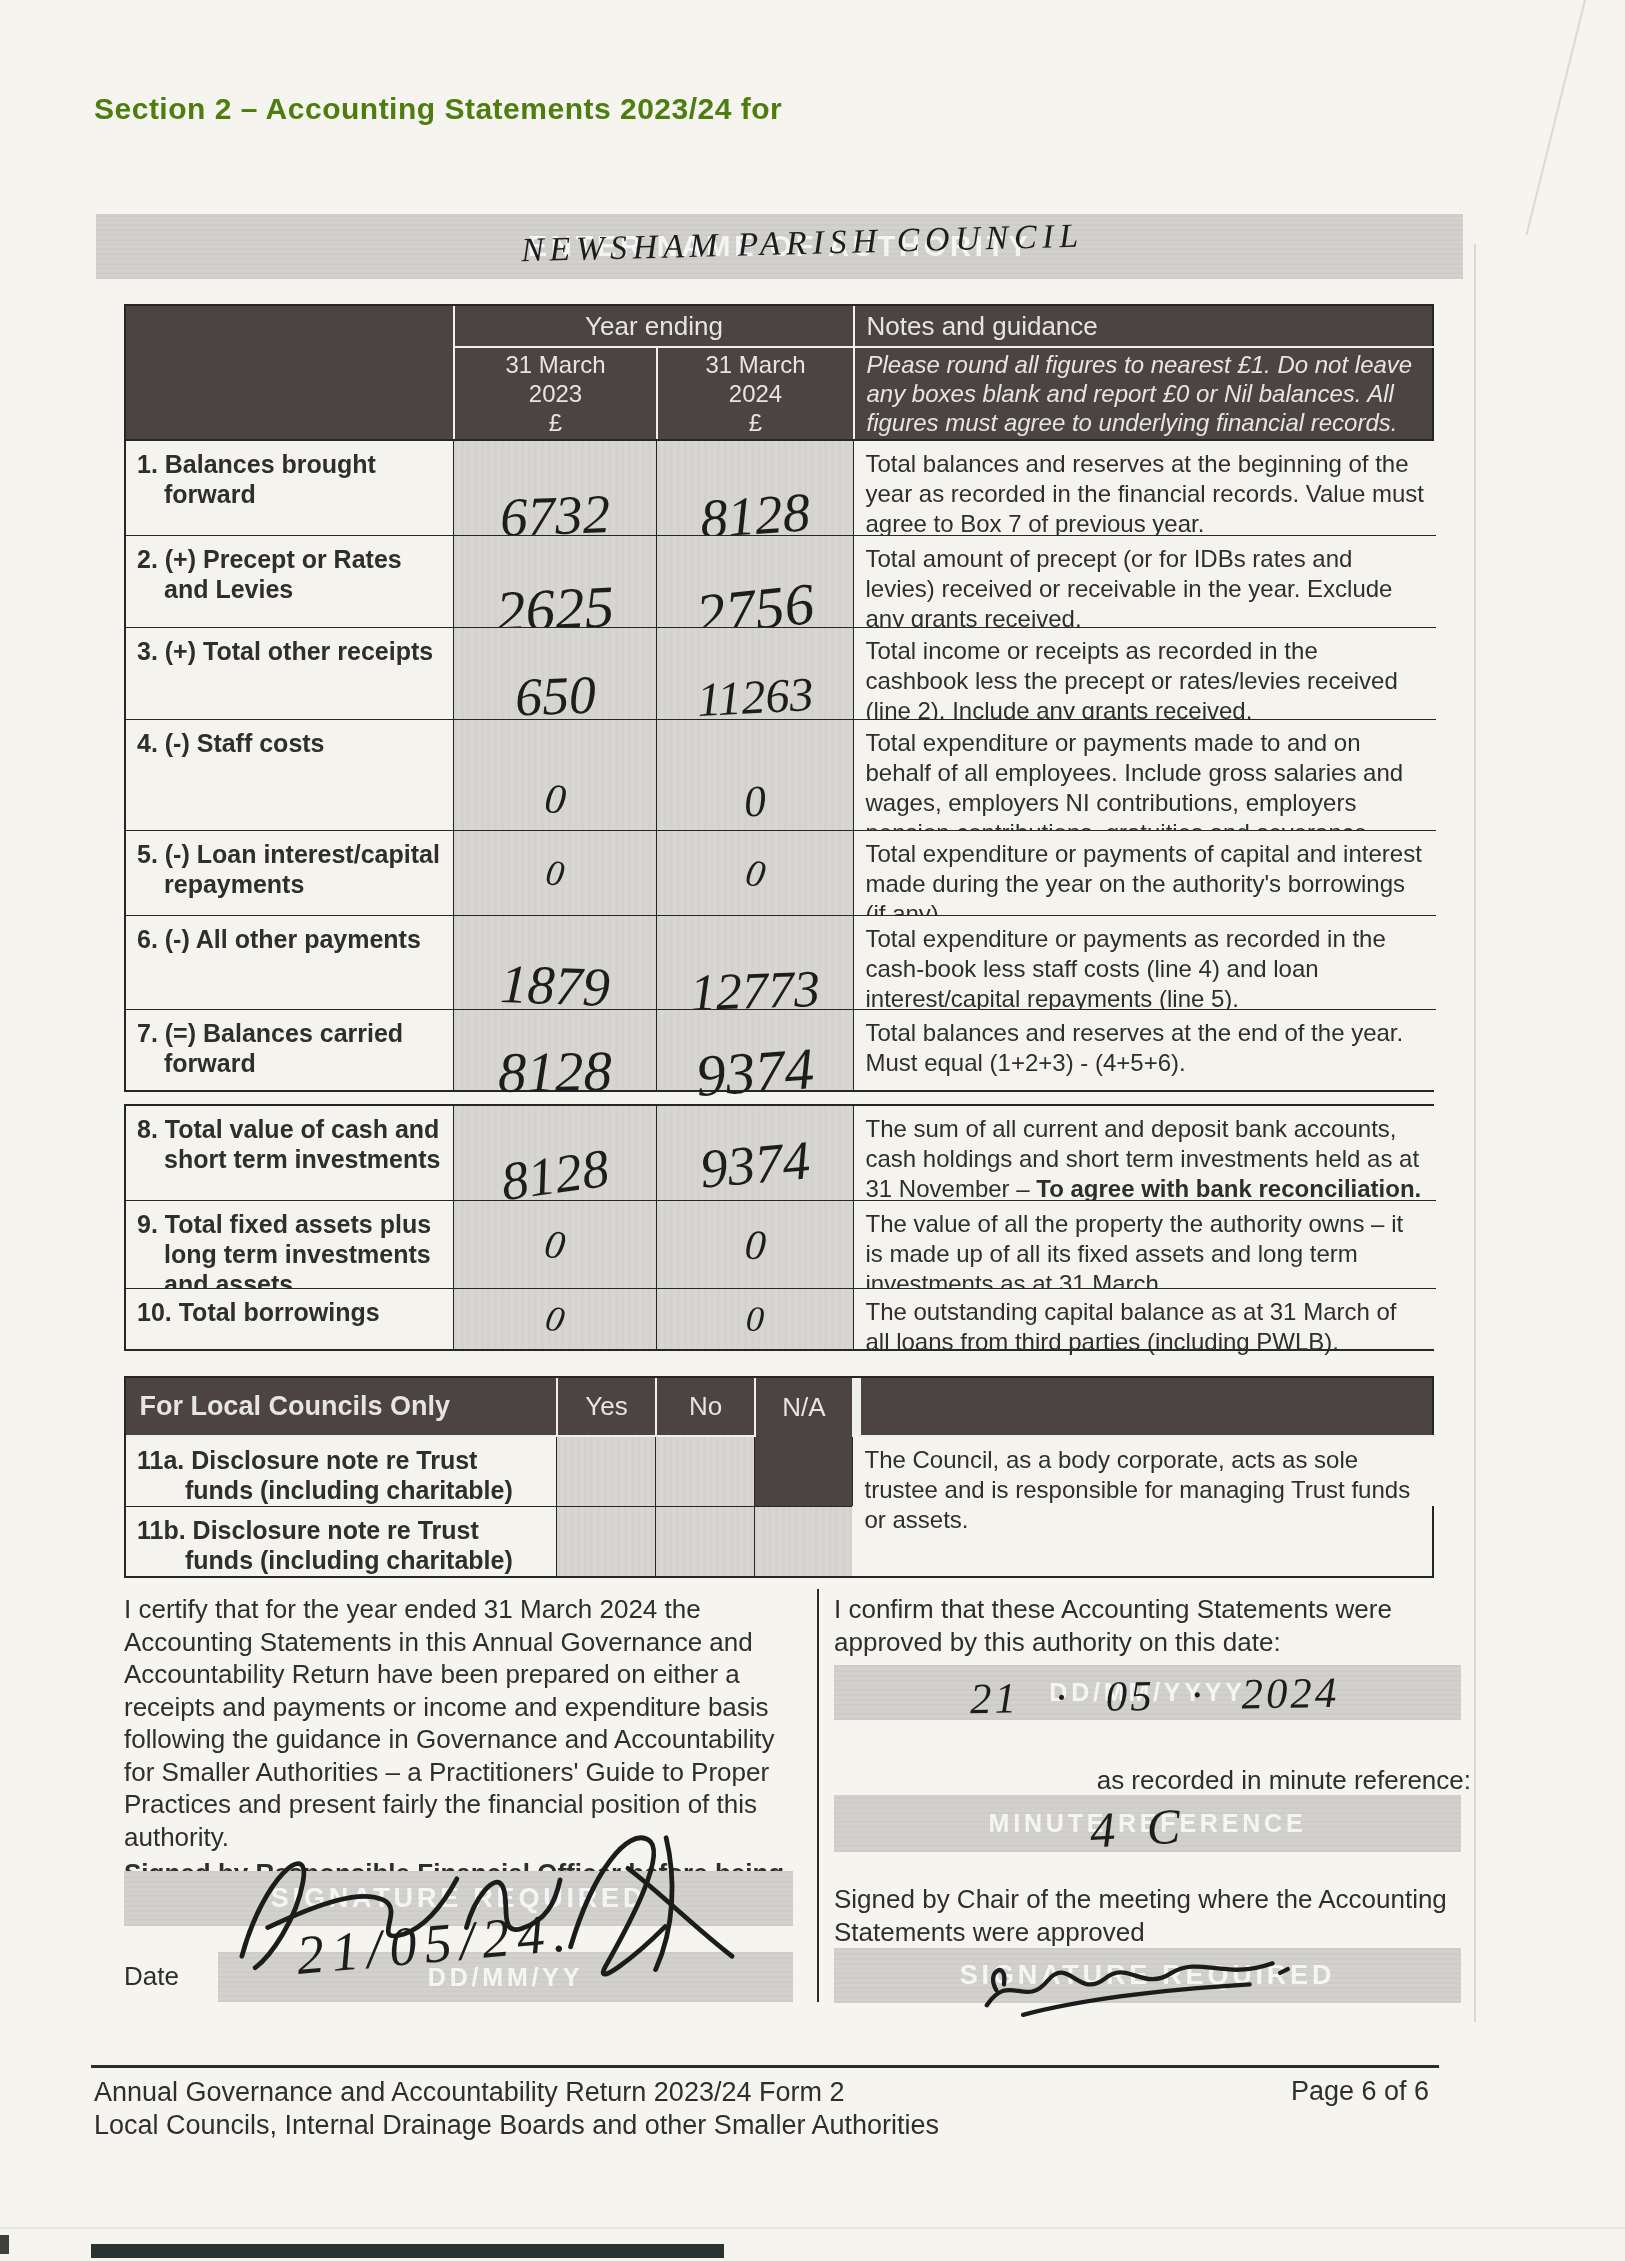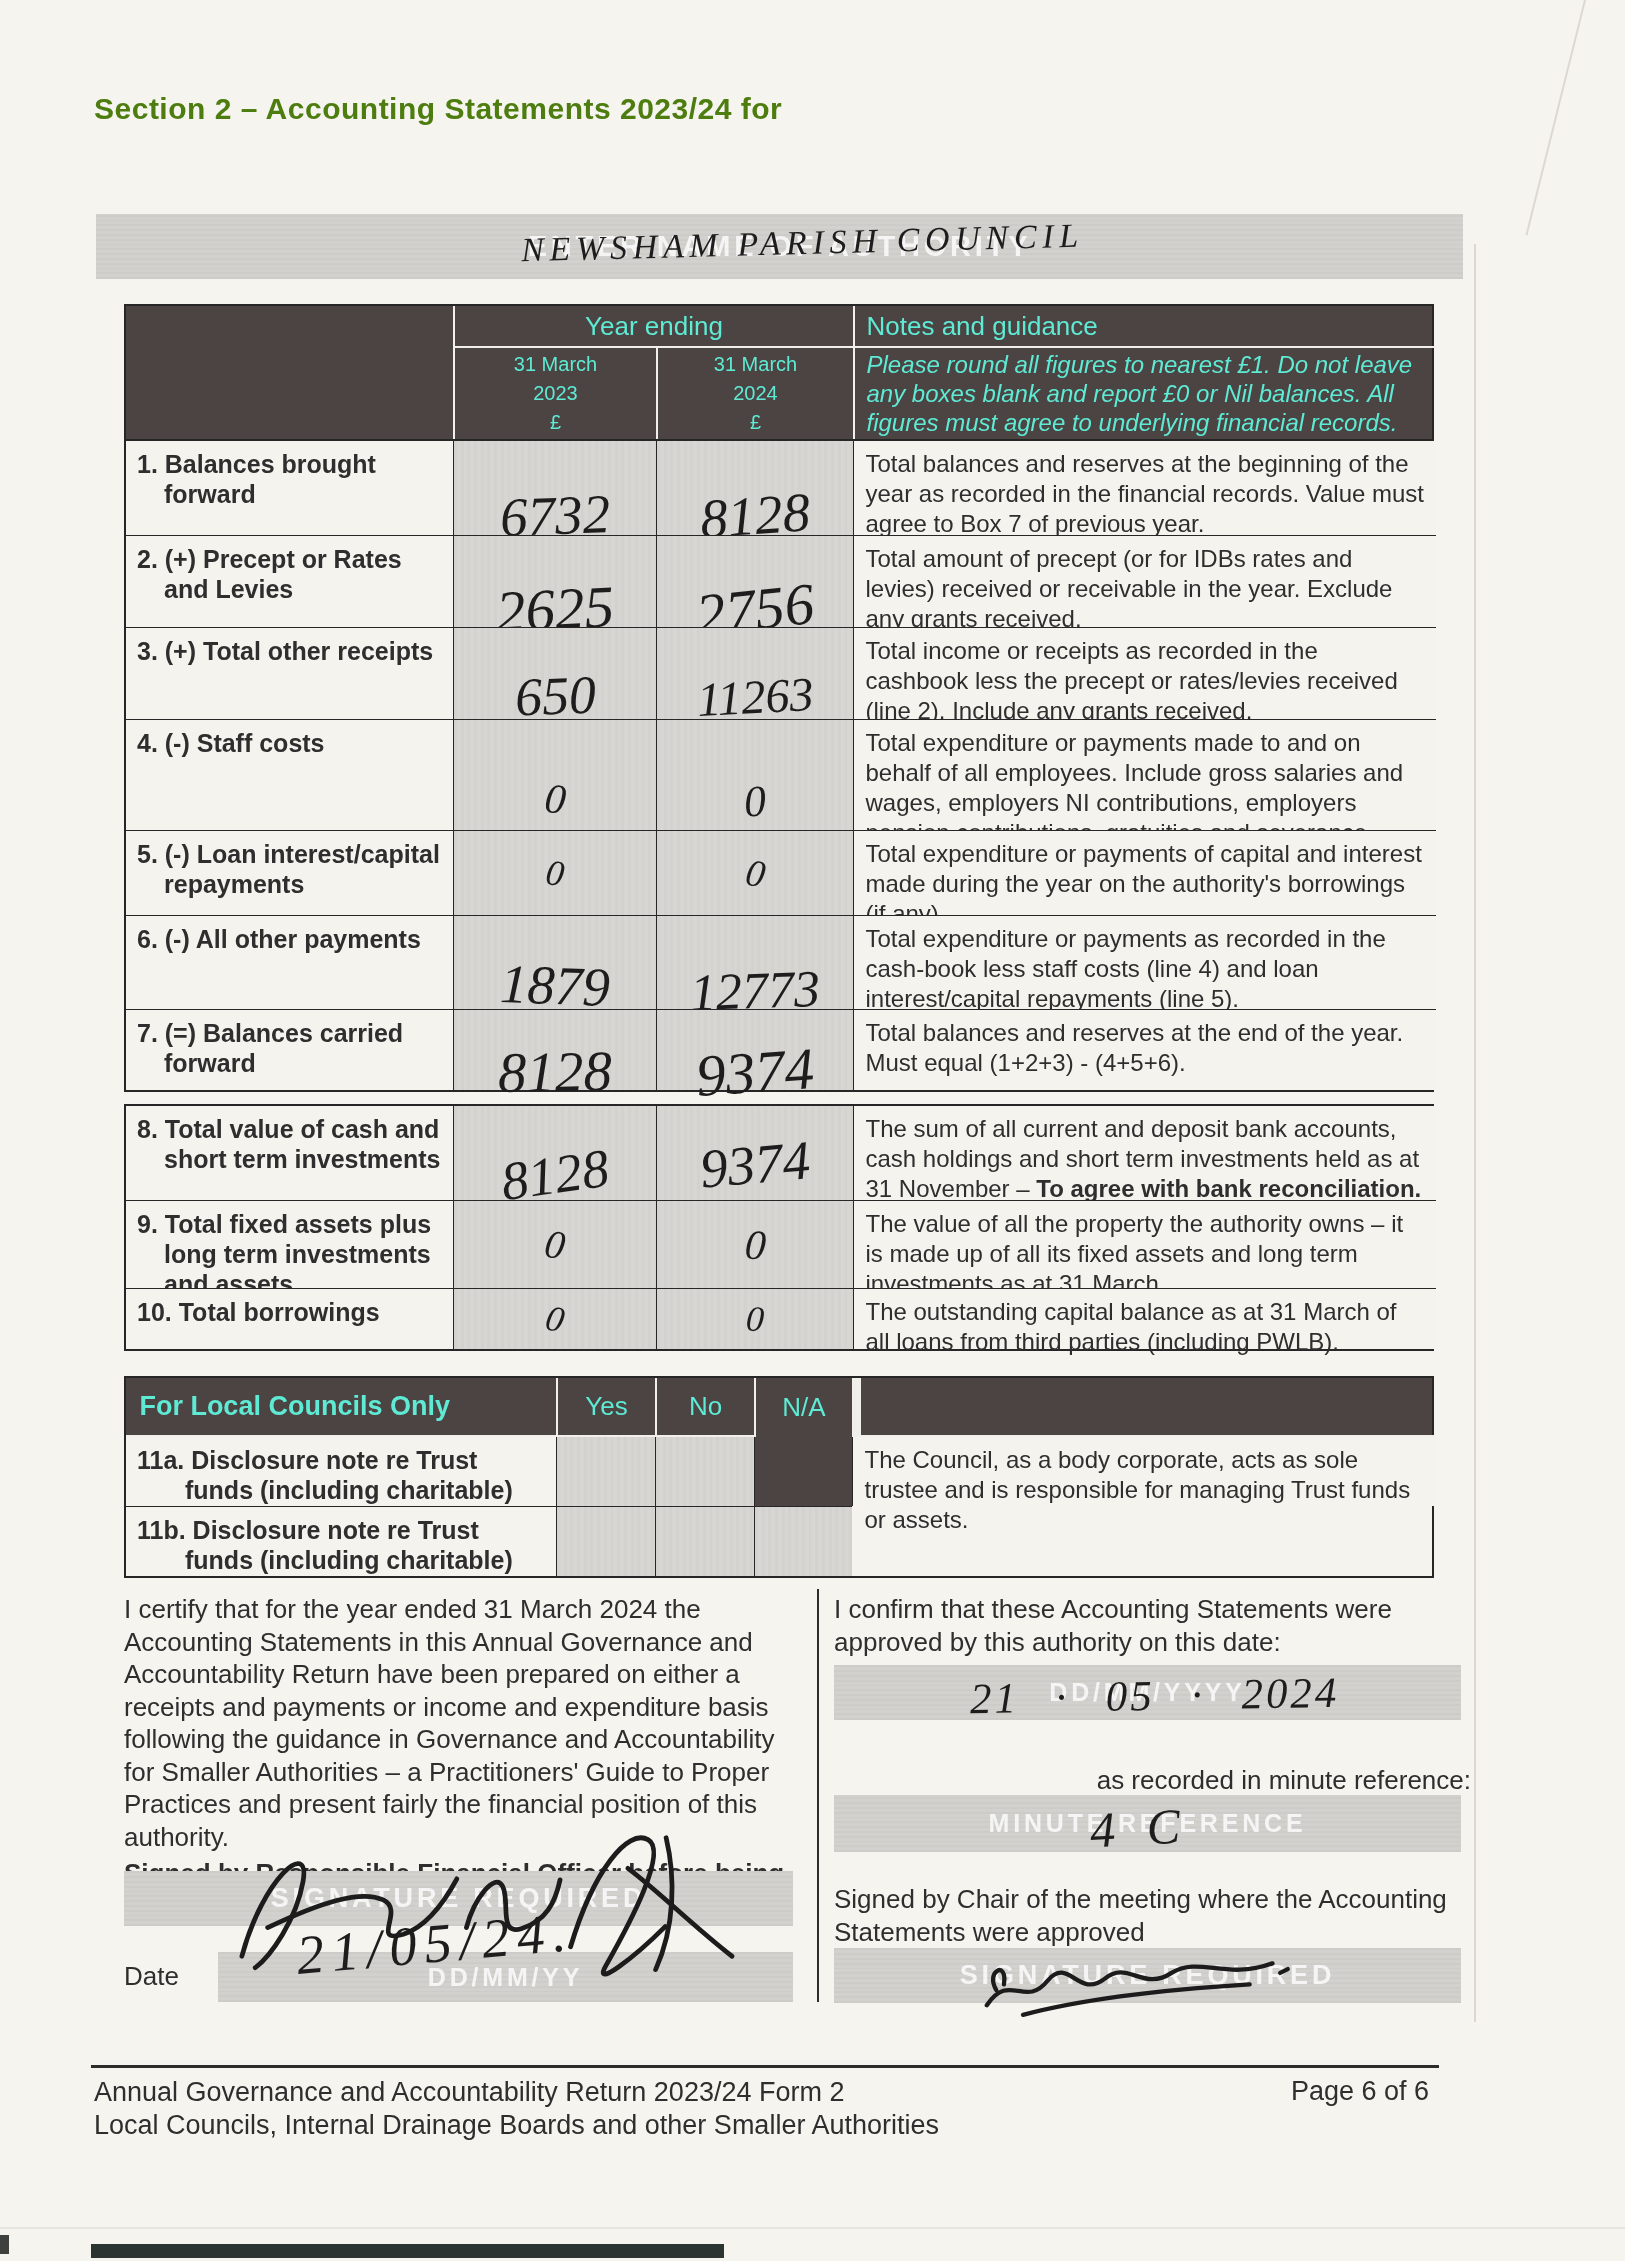--- a/index.html
+++ b/index.html
@@ -20,27 +20,27 @@
   .auth-band { left:96px; top:214px; width:1367px; height:65px; }
   .auth-hand { position:absolute; left:521px; top:224px; font-size:34px; letter-spacing:5.7px;
                transform:rotate(-1.5deg); white-space:nowrap; }
 
   
   .tbl { position:absolute; left:124px; width:1310px; border:2.9px solid #262626; background:#f5f3ee; }
   .grid { display:grid; }
   .cols4 { grid-template-columns:327px 203px 197px 583px; }
   .cols5 { grid-template-columns:430px 99px 99px 98px 583px; }
 
-  .dark { background:#4b4442; color:#5eead4; }
+  .dark { background:#4b4442; color:#e5e5e5; }
   .hcell { padding:5.7px 11.5px; }
   .hc { display:flex; align-items:center; justify-content:center; text-align:center; }
   .wl { border-left:2.9px solid #f1efe9; }
   .wb { border-bottom:2.9px solid #f1efe9; }
   .hdr-font { font-size:26px; }
-  .sub-font { font-size:20px; line-height:29px; white-space:pre-line; }
+  .sub-font { font-size:24px; line-height:29px; white-space:pre-line; }
   .guide { font-style:italic; font-size:24px; line-height:29px; display:flex; align-items:center; }
 
   .cell { position:relative; }
   .lbl { font-weight:bold; font-size:25px; line-height:30px; padding:7.6px 7.6px 3.8px 38px; text-indent:-27px; background:#f5f3ee; }
   .val { background:#d8d6d2;
          background-image:repeating-linear-gradient(90deg, rgba(0,0,0,.02) 0 2.9px, transparent 2.9px 6.7px);
          display:flex; justify-content:center; align-items:flex-end; overflow:visible; }
   .val.mid { align-items:center; }
   .note { font-size:24px; line-height:30px; padding:7.6px 9.6px 3.8px 11.5px; background:#f5f3ee; }
   .bl { border-left:1.9px solid #262626; }

